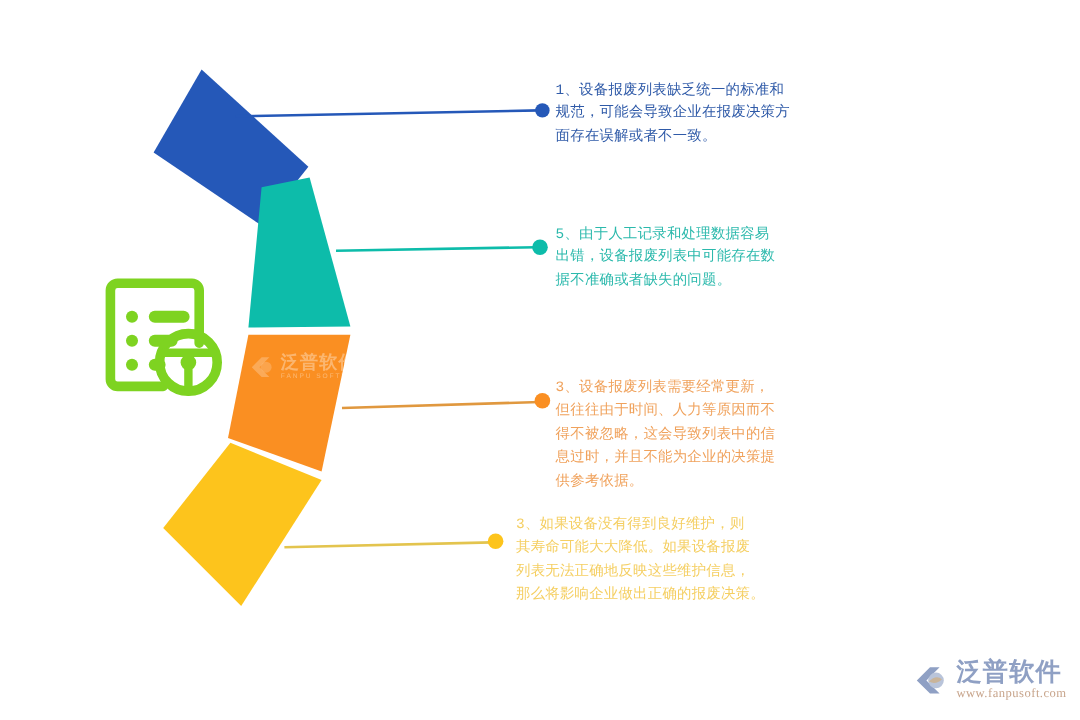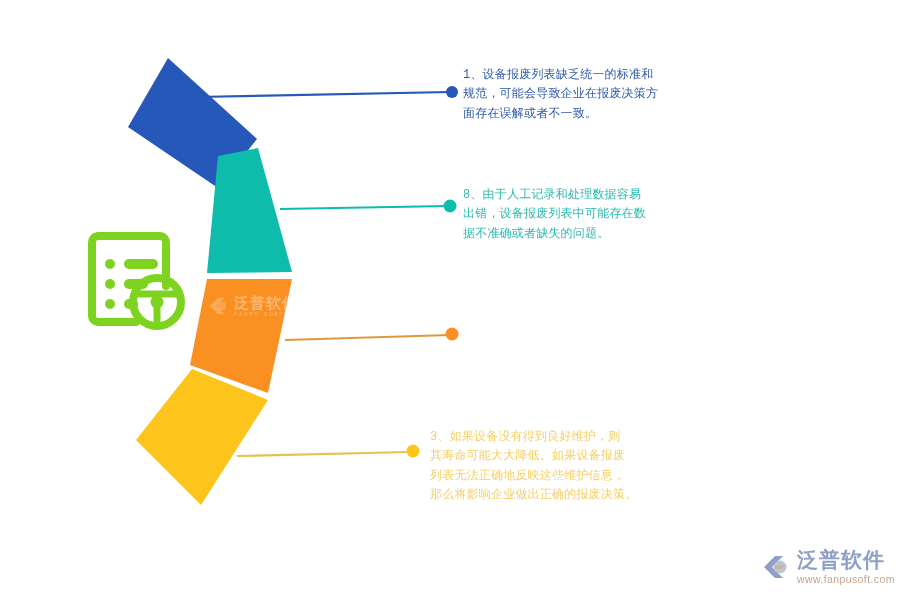--- a/index.html
+++ b/index.html
@@ -100,21 +100,21 @@
     font-weight: bold;
     color: #8fa0c4;
     letter-spacing: 1px;
     font-family: "DejaVu Sans", "Liberation Sans", sans-serif;
   }
   .brand-url {
     font-size: 10.5px;
     color: #c8a58c;
     letter-spacing: 0.4px;
     margin-top: 3px;
-    font-family: Liberation Sans, sans-serif;
+    font-family: Liberation Serif, serif;
   }
 </style>
 </head>
 <body>
 
 <div class="canvas">
 
   <svg class="shapes-svg" viewBox="0 0 900 600">
 
     <polygon points="168,58 257,139 218,188 128,127" fill="#2558B8"></polygon>
@@ -158,23 +158,28 @@
     </svg>
     <span class="wm-txt">
       <span class="wm-cn">泛普软件</span>
       <span class="wm-en">FANPU SOFTWARE</span>
     </span>
   </div>
 
   <div class="item" id="item-1">1、设备报废列表缺乏统一的标准和
 规范，可能会导致企业在报废决策方
 面存在误解或者不一致。</div>
-  <div class="item" id="item-2">8、由于人工记录和处理数据容易
+  <div class="item" id="item-2">5、由于人工记录和处理数据容易
 出错，设备报废列表中可能存在数
 据不准确或者缺失的问题。</div>
+  <div class="item" id="item-3">3、设备报废列表需要经常更新，
+但往往由于时间、人力等原因而不
+得不被忽略，这会导致列表中的信
+息过时，并且不能为企业的决策提
+供参考依据。</div>
   <div class="item" id="item-4">3、如果设备没有得到良好维护，则
 其寿命可能大大降低。如果设备报废
 列表无法正确地反映这些维护信息，
 那么将影响企业做出正确的报废决策。</div>
 
   <div class="brand">
     <svg class="brand-mark" viewBox="0 0 30 30">
       <path d="M2 15 L13 4 h8 l-11 11 11 11 h-8 z" fill="#8fa0c4"></path>
       <circle cx="18" cy="15" r="6.5" fill="#b9c4da"></circle>
       <path d="M12 16 q6 -6 11 -2 q-5 5 -11 2 z" fill="#c9b49a"></path>

